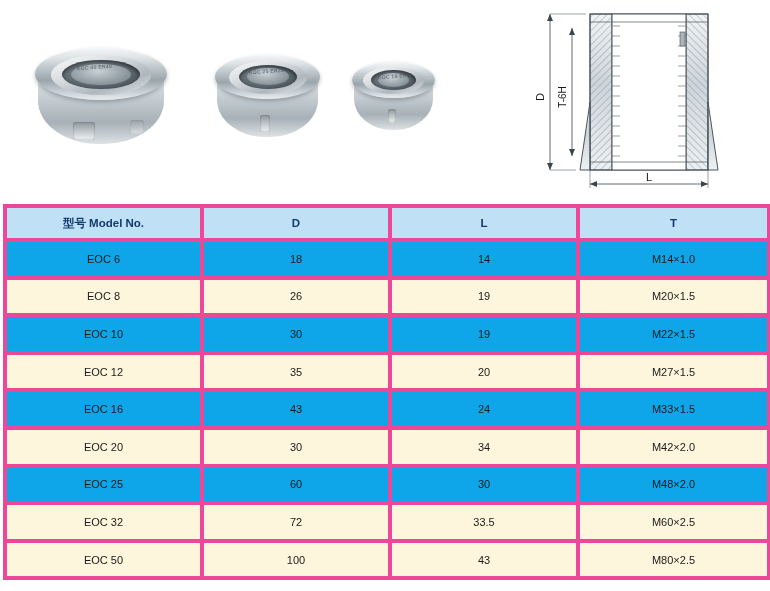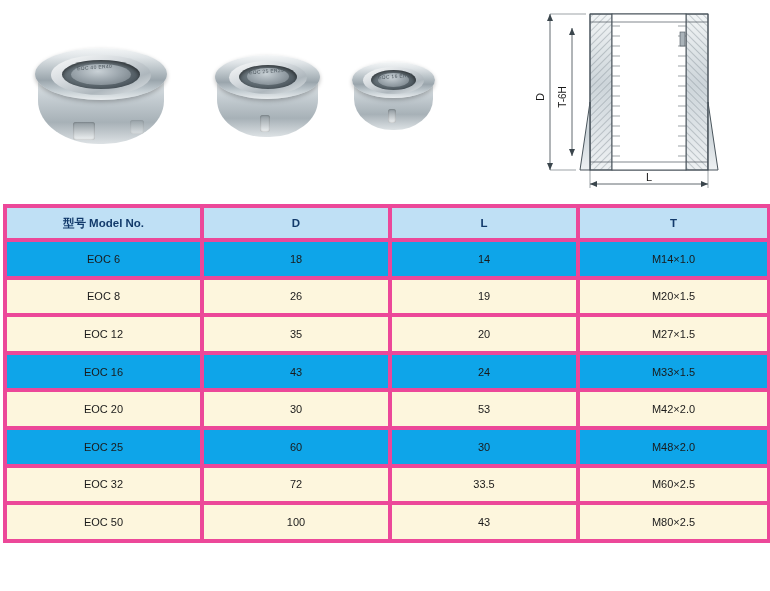--- a/index.html
+++ b/index.html
@@ -265,36 +265,42 @@
       <td>18</td>
       <td>14</td>
       <td>M14×1.0</td>
     </tr>
     <tr class="even">
       <td>EOC 8</td>
       <td>26</td>
       <td>19</td>
       <td>M20×1.5</td>
     </tr>
+    <tr class="odd">
+      <td>EOC 10</td>
+      <td>30</td>
+      <td>19</td>
+      <td>M22×1.5</td>
+    </tr>
     <tr class="even">
       <td>EOC 12</td>
       <td>35</td>
       <td>20</td>
       <td>M27×1.5</td>
     </tr>
     <tr class="odd">
       <td>EOC 16</td>
       <td>43</td>
       <td>24</td>
       <td>M33×1.5</td>
     </tr>
     <tr class="even">
       <td>EOC 20</td>
       <td>30</td>
-      <td>53</td>
+      <td>34</td>
       <td>M42×2.0</td>
     </tr>
     <tr class="odd">
       <td>EOC 25</td>
       <td>60</td>
       <td>30</td>
       <td>M48×2.0</td>
     </tr>
     <tr class="even">
       <td>EOC 32</td>

